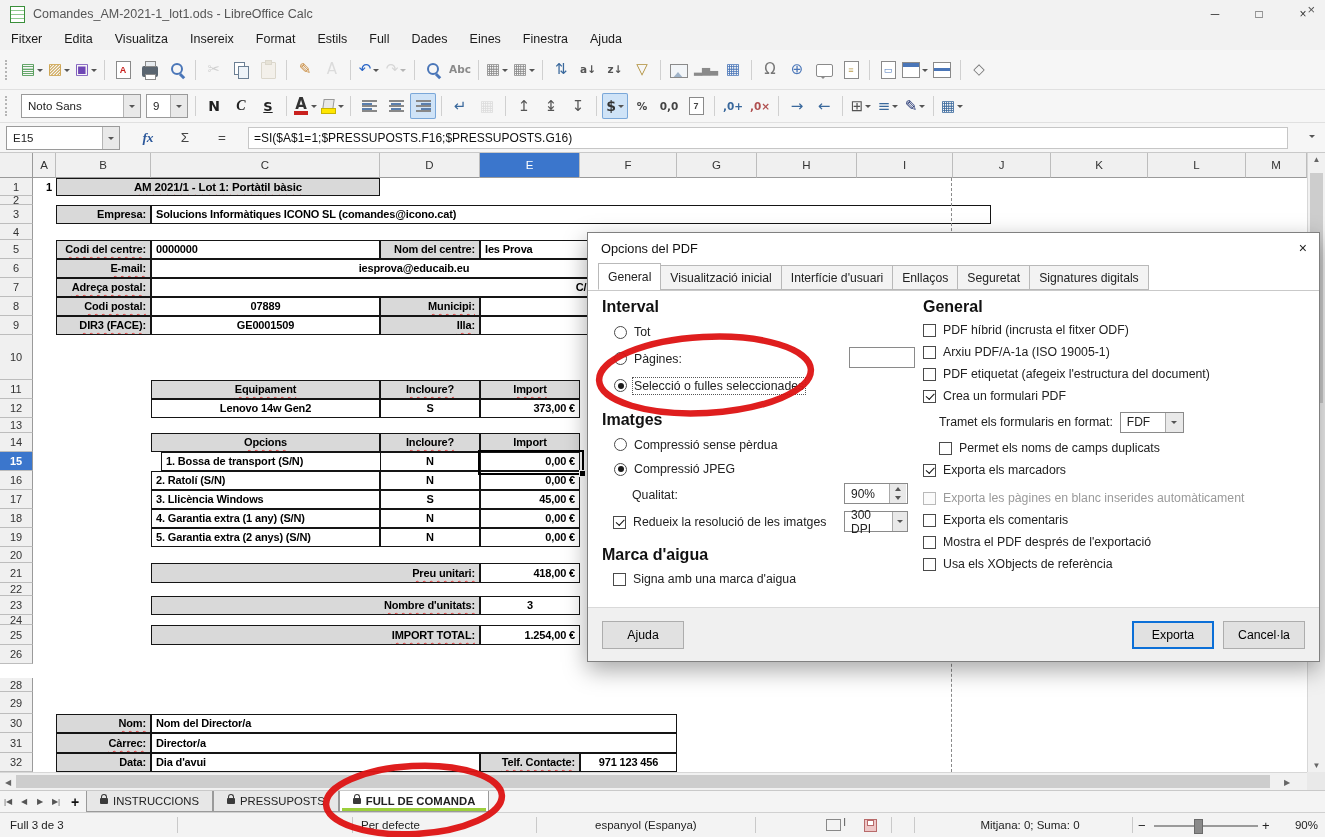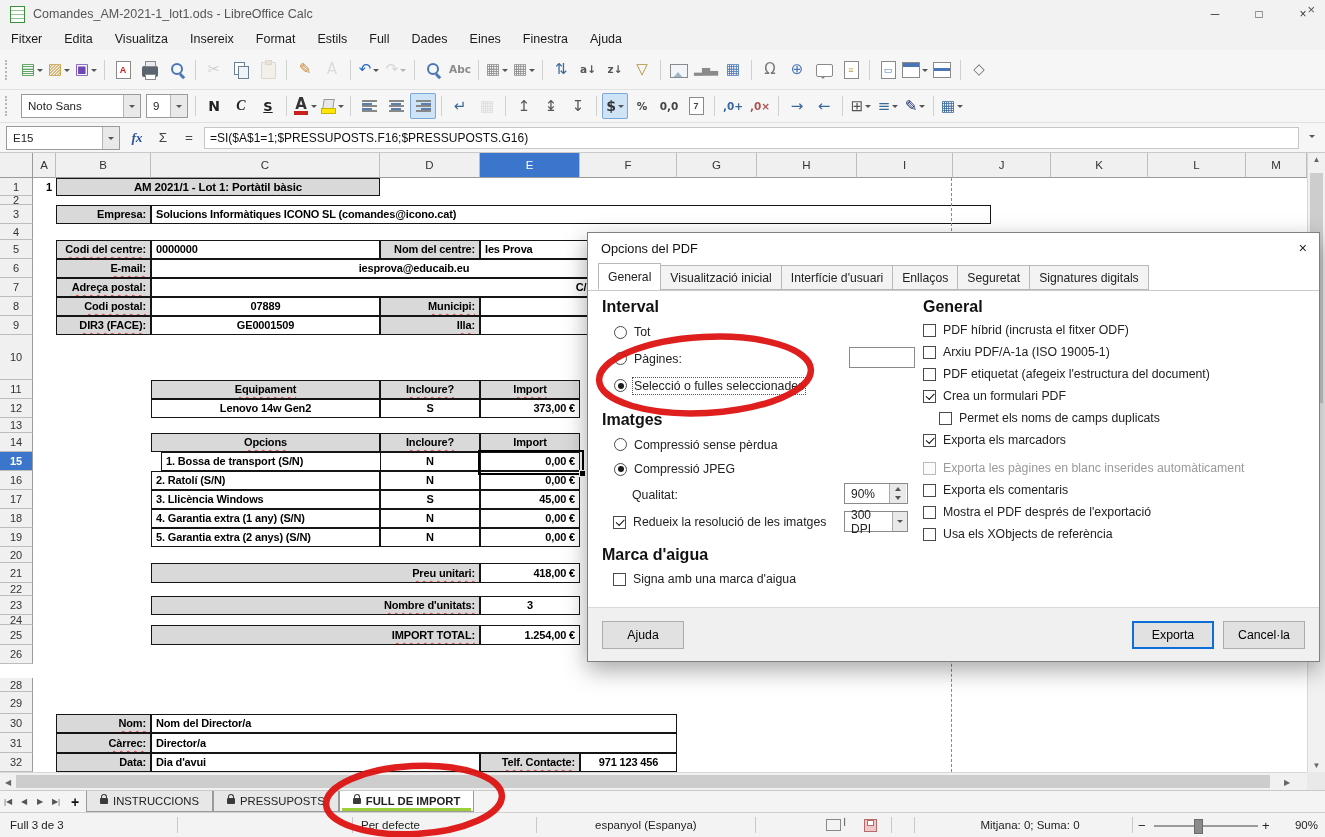--- a/index.html
+++ b/index.html
@@ -56,21 +56,21 @@
   .hl{width:15px;height:15px;position:relative;}
   .hl::before{content:"";position:absolute;left:2px;top:0;right:2px;bottom:5px;background:#e8e8e8;border:1px solid #9a9a9a;transform:skewX(-8deg);}
   .hl::after{content:"";position:absolute;left:0;right:0;bottom:0;height:4px;background:#ffe600;border:1px solid #c9b400;}
   .fc{position:relative;font-weight:bold;color:#333;font-size:13px;padding:0 2px 3px 2px;}
   .fc::after{content:"";position:absolute;left:1px;right:1px;bottom:0;height:4px;background:#c9211e;}
   .al{width:15px;height:14px;position:relative;}
   .al::before{content:"";position:absolute;left:0;top:1px;width:15px;height:2px;background:#888;box-shadow:0 5px 0 #888,0 10px 0 #888;}
   .al::after{content:"";position:absolute;top:3.5px;width:10px;height:2px;background:#5a7fae;box-shadow:0 5px 0 #5a7fae;}
   .al.al-l::after{left:0;} .al.al-c::after{left:2.5px;} .al.al-r::after{right:0;}
   
-  #formulabar{position:absolute;left:0;top:123px;width:100%;height:30px;background:#f6f6f6;display:flex;align-items:center;border-bottom:1px solid #c9c9c9;padding:0 4px;box-sizing:border-box;gap:4px;}
+  #formulabar{position:absolute;left:0;top:123px;width:100%;height:30px;background:#f6f6f6;display:flex;align-items:center;border-bottom:1px solid #c9c9c9;padding:0 4px;box-sizing:border-box;gap:15px;}
   #namebox{width:112px;}
   .fico{width:22px;text-align:center;font-size:13.5px;color:#444;}
   .fico.fx{font-family:"Liberation Serif",serif;font-style:italic;font-weight:bold;color:#2b579a;}
   #formula-input{flex:1;height:20px;border:1px solid #c6c6c6;background:#fff;font:12px "Liberation Sans",sans-serif;padding:0 5px;color:#111;}
   #fbar-expand{width:18px;display:flex;justify-content:center;}
   
   #corner{position:absolute;left:0;top:153px;width:33px;height:25px;background:#f0f0f0;border-right:1px solid #9a9a9a;border-bottom:1px solid #9a9a9a;box-sizing:border-box;}
   .colhead{position:absolute;top:153px;height:25px;background:#f0f0f0;border-right:1px solid #bdbdbd;border-bottom:1px solid #9a9a9a;box-sizing:border-box;
            display:flex;align-items:center;justify-content:center;font-size:11.5px;color:#333;}
   .colhead.on{background:#3b76cc;color:#fff;}
@@ -560,21 +560,21 @@
       <div class="stab">
         <span class="lock"></span>
         <span>INSTRUCCIONS</span>
       </div>
       <div class="stab">
         <span class="lock"></span>
         <span>PRESSUPOSTS</span>
       </div>
       <div class="stab active" style="--tabcolor: #9ccf3c;">
         <span class="lock"></span>
-        <span>FULL DE IMPORT</span>
+        <span>FULL DE COMANDA</span>
       </div>
     </div>
 
   <div id="statusbar">
     <span class="sbit" style="left:10px">Full 3 de 3</span>
     <span class="ssep" style="left:177px"></span>
     <span class="ssep" style="left:352px"></span>
     <span class="sbit" style="left:361px">Per defecte</span>
     <span class="ssep" style="left:536px"></span>
     <span class="sbit" style="left:595px">espanyol (Espanya)</span>
@@ -680,20 +680,29 @@
               <span>Arxiu PDF/A-1a (ISO 19005-1)</span>
             </div>
             <div class="gr-row">
               <span class="cb"></span>
               <span>PDF etiquetat (afegeix l'estructura del document)</span>
             </div>
             <div class="gr-row">
               <span class="cb ck"></span>
               <span>Crea un formulari PDF</span>
             </div>
+            <div class="gr-row selrow">
+              <span>Tramet els formularis en format:</span>
+              <span class="dropdown">
+                <span class="dval">FDF</span>
+                <span class="dbtn">
+                  <span class="caret" style="margin: 3px 0px 0px;"></span>
+                </span>
+              </span>
+            </div>
             <div class="gr-row indent">
               <span class="cb"></span>
               <span>Permet els noms de camps duplicats</span>
             </div>
             <div class="gr-row">
               <span class="cb ck"></span>
               <span>Exporta els marcadors</span>
             </div>
             <div class="gr-row gap">
               <span class="cb dis"></span>

